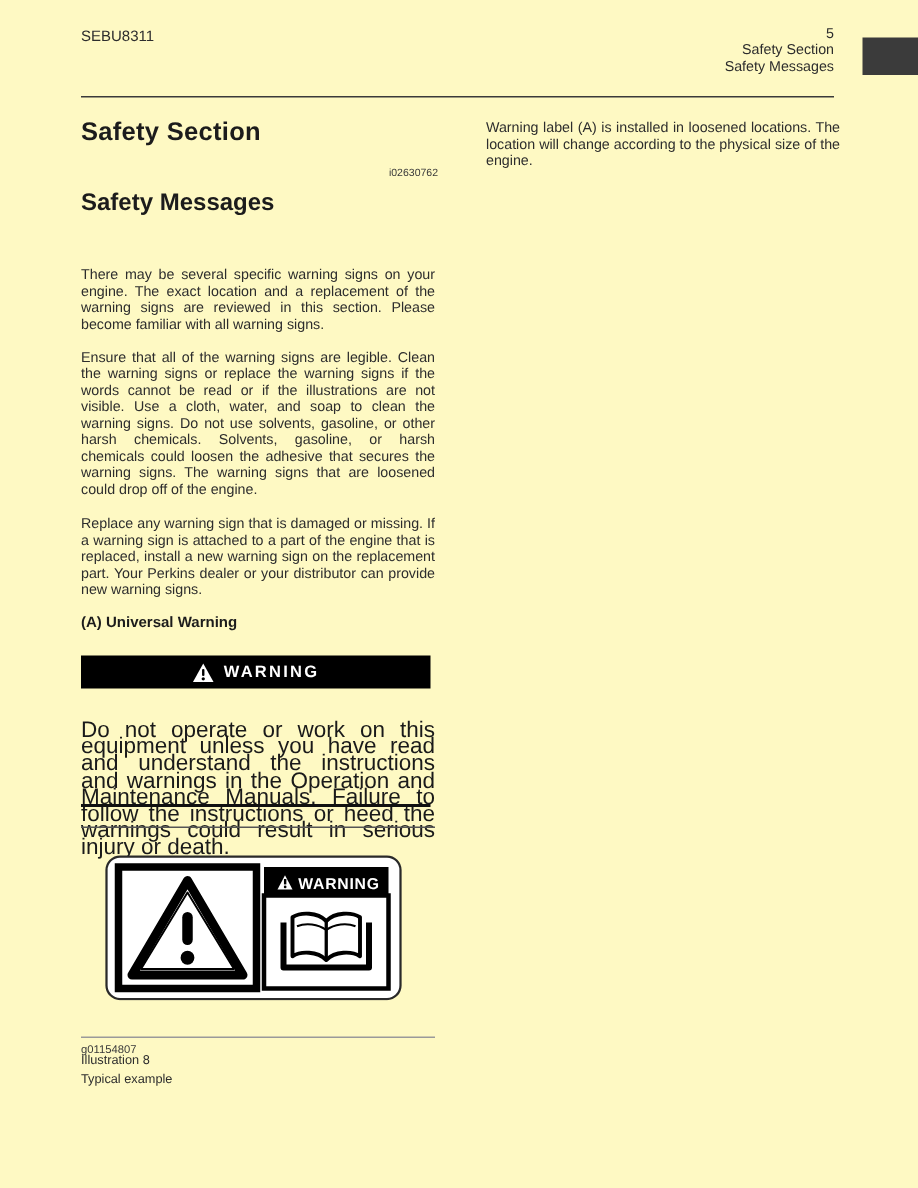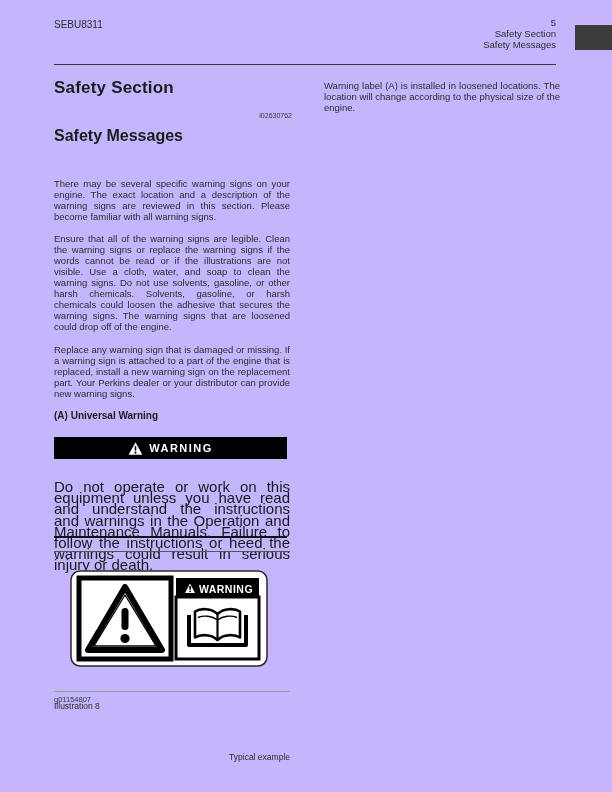--- a/index.html
+++ b/index.html
@@ -1,17 +1,17 @@
 <!DOCTYPE html>
 <html><head>
 <meta charset="utf-8">
 <style>
   html,body{margin:0;padding:0;background:#e8e8e8;}
   .page{
-    position:relative;width:612px;height:792px;background:#c4b5fd;
+    position:relative;width:612px;height:792px;background:#fef9c3;
     font-family:"Liberation Sans", sans-serif;color:#2d2d2d;overflow:hidden;
     margin:0 auto;
   }
   .abs{position:absolute;}
   
   .doc-code{left:54px;top:19px;font-size:10px;}
   .hdr-right{right:56px;top:18px;text-align:right;font-size:9.5px;line-height:10.8px;}
   .thumb-tab{right:0;top:25px;width:37px;height:25px;}
   .hdr-rule{left:54px;top:64px;width:502px;height:1px;background:#3a3a3a;}
   
@@ -31,21 +31,21 @@
   }
   .warn-bar span{color:#fff;font-weight:bold;font-size:11px;letter-spacing:1.5px;}
   .warn-body{top:481px;font-weight:normal;font-size:15px;line-height:11.2px;text-align:justify;color:#1a1a1a;}
   .warn-rule-1{left:54px;top:536px;width:233px;height:2px;background:#111;}
   .warn-rule-2{left:54px;top:551px;width:236px;height:1px;background:#555;}
   
   .illus{left:70px;top:570px;}
   .cap-rule{left:54px;top:691px;width:236px;height:1px;background:#9a9a9a;}
   .graphic-num{top:695px;width:236px;font-size:7.5px;color:#3a3a3a;}
   .cap1{top:701px;font-size:8.5px;color:#2d2d2d;}
-  .cap2{top:752px;font-size:8.5px;color:#2d2d2d;text-align:right;}
+  .cap2{top:714px;font-size:8.5px;color:#2d2d2d;}
   
   .col-right{left:324px;width:236px;}
   .pr1{top:80px;}
 </style>
 </head>
 <body>
 
 <div class="page">
 
   <div class="abs doc-code">SEBU8311</div>
@@ -54,21 +54,21 @@
     <div>Safety Section</div>
     <div>Safety Messages</div>
   </div>
   <div class="abs thumb-tab" style="background:#3b3b3b"></div>
   <div class="abs hdr-rule"></div>
 
   <div class="abs col-left h1">Safety Section</div>
   <div class="abs col-left media-num">i02630762</div>
   <div class="abs col-left h2">Safety Messages</div>
 
-  <div class="abs col-left body-text p1">There may be several specific warning signs on your engine. The exact location and a description of the warning signs are reviewed in this section. Please become familiar with all warning signs.</div>
+  <div class="abs col-left body-text p1">There may be several specific warning signs on your engine. The exact location and a replacement of the warning signs are reviewed in this section. Please become familiar with all warning signs.</div>
   <div class="abs col-left body-text p2">Ensure that all of the warning signs are legible. Clean the warning signs or replace the warning signs if the words cannot be read or if the illustrations are not visible. Use a cloth, water, and soap to clean the warning signs. Do not use solvents, gasoline, or other harsh chemicals. Solvents, gasoline, or harsh chemicals could loosen the adhesive that secures the warning signs. The warning signs that are loosened could drop off of the engine.</div>
   <div class="abs col-left body-text p3">Replace any warning sign that is damaged or missing. If a warning sign is attached to a part of the engine that is replaced, install a new warning sign on the replacement part. Your Perkins dealer or your distributor can provide new warning signs.</div>
 
   <div class="abs col-left h3">(A) Universal Warning</div>
 
   <div class="abs warn-bar">
     <svg width="15" height="13" viewBox="0 0 20 18">
       <path d="M10 0.5 L19.5 17.5 H0.5 Z" fill="#ffffff"></path>
       <rect x="8.9" y="5.5" width="2.2" height="6.5" rx="1" fill="#000000"></rect>
       <circle cx="10" cy="14.6" r="1.5" fill="#000000"></circle>

